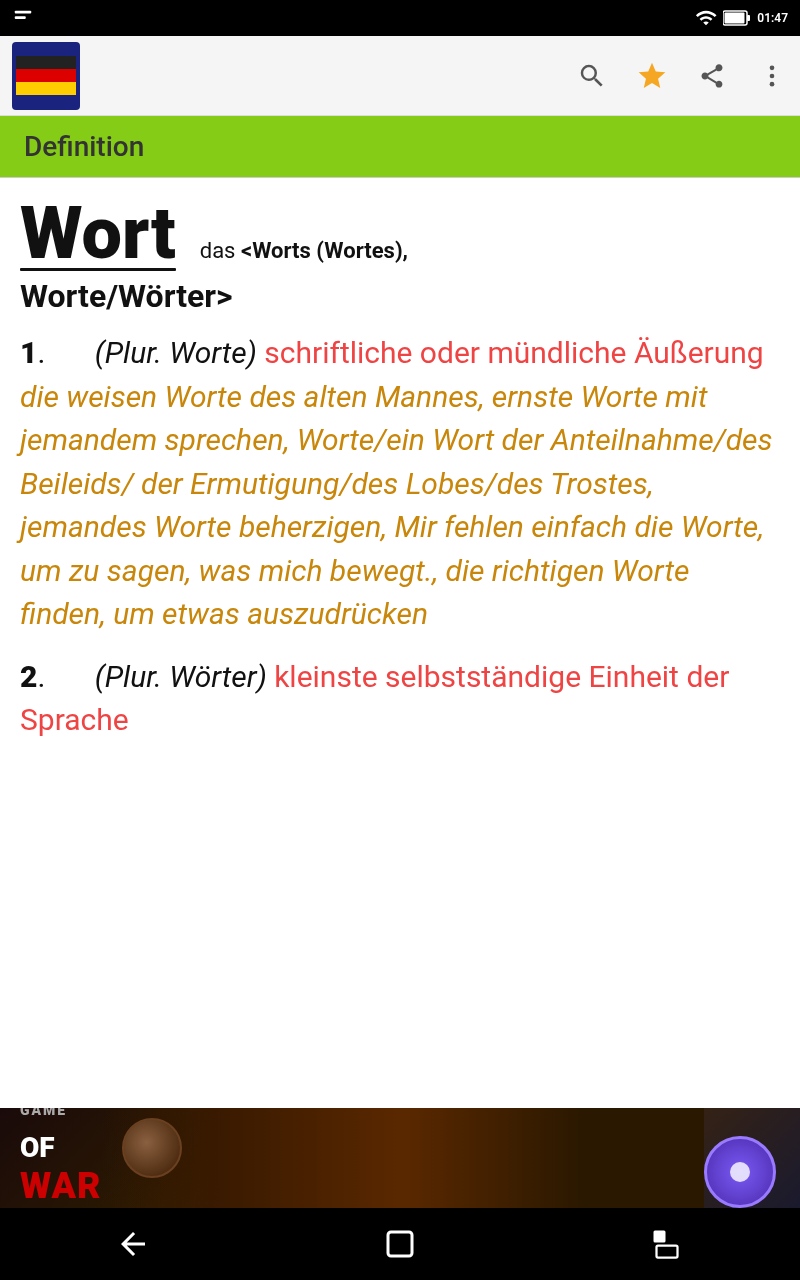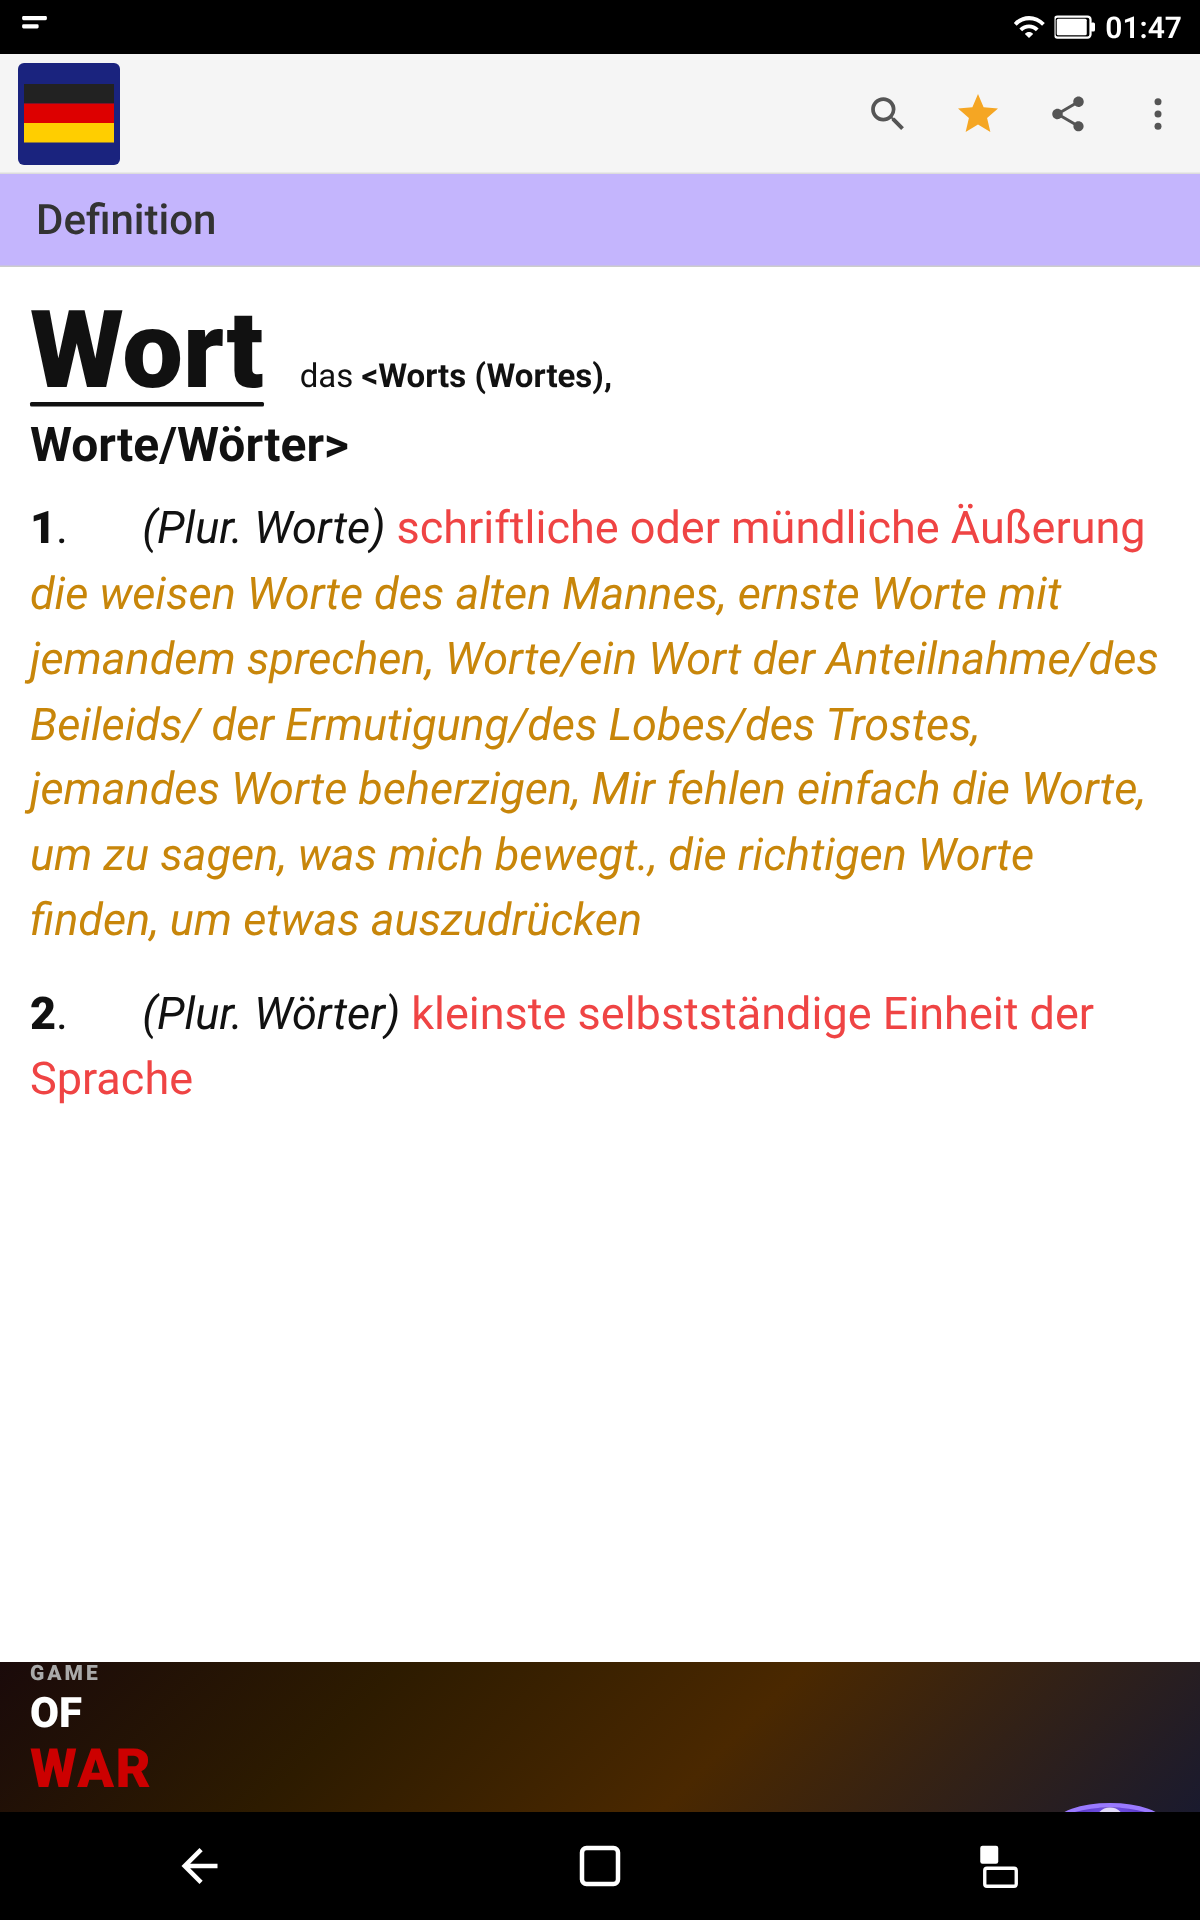--- a/index.html
+++ b/index.html
@@ -79,21 +79,21 @@
       display: flex;
       align-items: center;
       justify-content: center;
       cursor: pointer;
       color: #555;
     }
     .star-icon { color: #f5a623; }
 
     
     .definition-header {
-      background: #c4b5fd;
+      background: #84cc16;
       padding: 14px 24px;
       border-bottom: 1px solid #ccc;
       flex-shrink: 0;
     }
     .definition-header-text {
       font-size: 28px;
       font-weight: 500;
       color: #333;
     }
 
@@ -164,39 +164,38 @@
       background: #1a1a2e;
       display: flex;
       align-items: center;
       justify-content: center;
       overflow: hidden;
       flex-shrink: 0;
       position: relative;
     }
     .ad-content {
       display: flex;
-      align-items: flex-start;
+      align-items: flex-end;
       width: 100%;
       height: 100%;
       background: linear-gradient(135deg, #1a0a0a 0%, #2d1b00 30%, #4a2800 60%, #1a1a2e 100%);
-      flex-direction: column;
     }
     .ad-text {
       color: white;
       font-size: 22px;
       font-weight: 900;
       padding-left: 20px;
       line-height: 1.2;
     }
     .ad-text .game {
       font-size: 14px;
       letter-spacing: 2px;
       color: #aaa;
     }
-    .ad-text .of { color: #fff; font-size: 28px; }
+    .ad-text .of { color: #fff; font-size: 28px; margin-top: 12px; }
     .ad-text .war { color: #cc0000; font-size: 36px; letter-spacing: 1px; }
     .ad-circle {
       width: 72px;
       height: 72px;
       border-radius: 50%;
       background: radial-gradient(circle, #7a5af5, #4a2aaa);
       margin-left: auto;
       margin-right: 24px;
       border: 3px solid #9a7aff;
       display: flex;
@@ -262,21 +261,21 @@
     <svg width="22" height="22" viewBox="0 0 24 24" fill="white">
       <path d="M1 9l2 2c5.1-5.1 13.4-5.1 18.5 0l2-2C16.8 2.3 7.2 2.3 1 9zm8 8l3 3 3-3c-1.7-1.7-4.3-1.7-6 0zm-4-4l2 2c2.8-2.8 7.2-2.8 10 0l2-2C15.1 9.2 8.9 9.2 5 13z"></path>
     </svg>
 
     <svg width="28" height="18" viewBox="0 0 28 18" fill="white">
       <rect x="0" y="2" width="24" height="14" rx="2" stroke="white" stroke-width="1.5" fill="none"></rect>
       <rect x="24" y="6" width="3" height="6" rx="1" fill="white"></rect>
       <rect x="1.5" y="3.5" width="20" height="11" rx="1" fill="white"></rect>
     </svg>
 
-    <span style="font-size:20px;font-weight:600;color:white;">01:47</span>
+    <span style="font-size:12px;font-weight:600;color:white;">01:47</span>
   </div>
 </div>
 
 <div class="app-bar">
   <div class="app-logo">
     <div class="flag-container">
       <div class="flag-black"></div>
       <div class="flag-red"></div>
       <div class="flag-gold"></div>
     </div>

